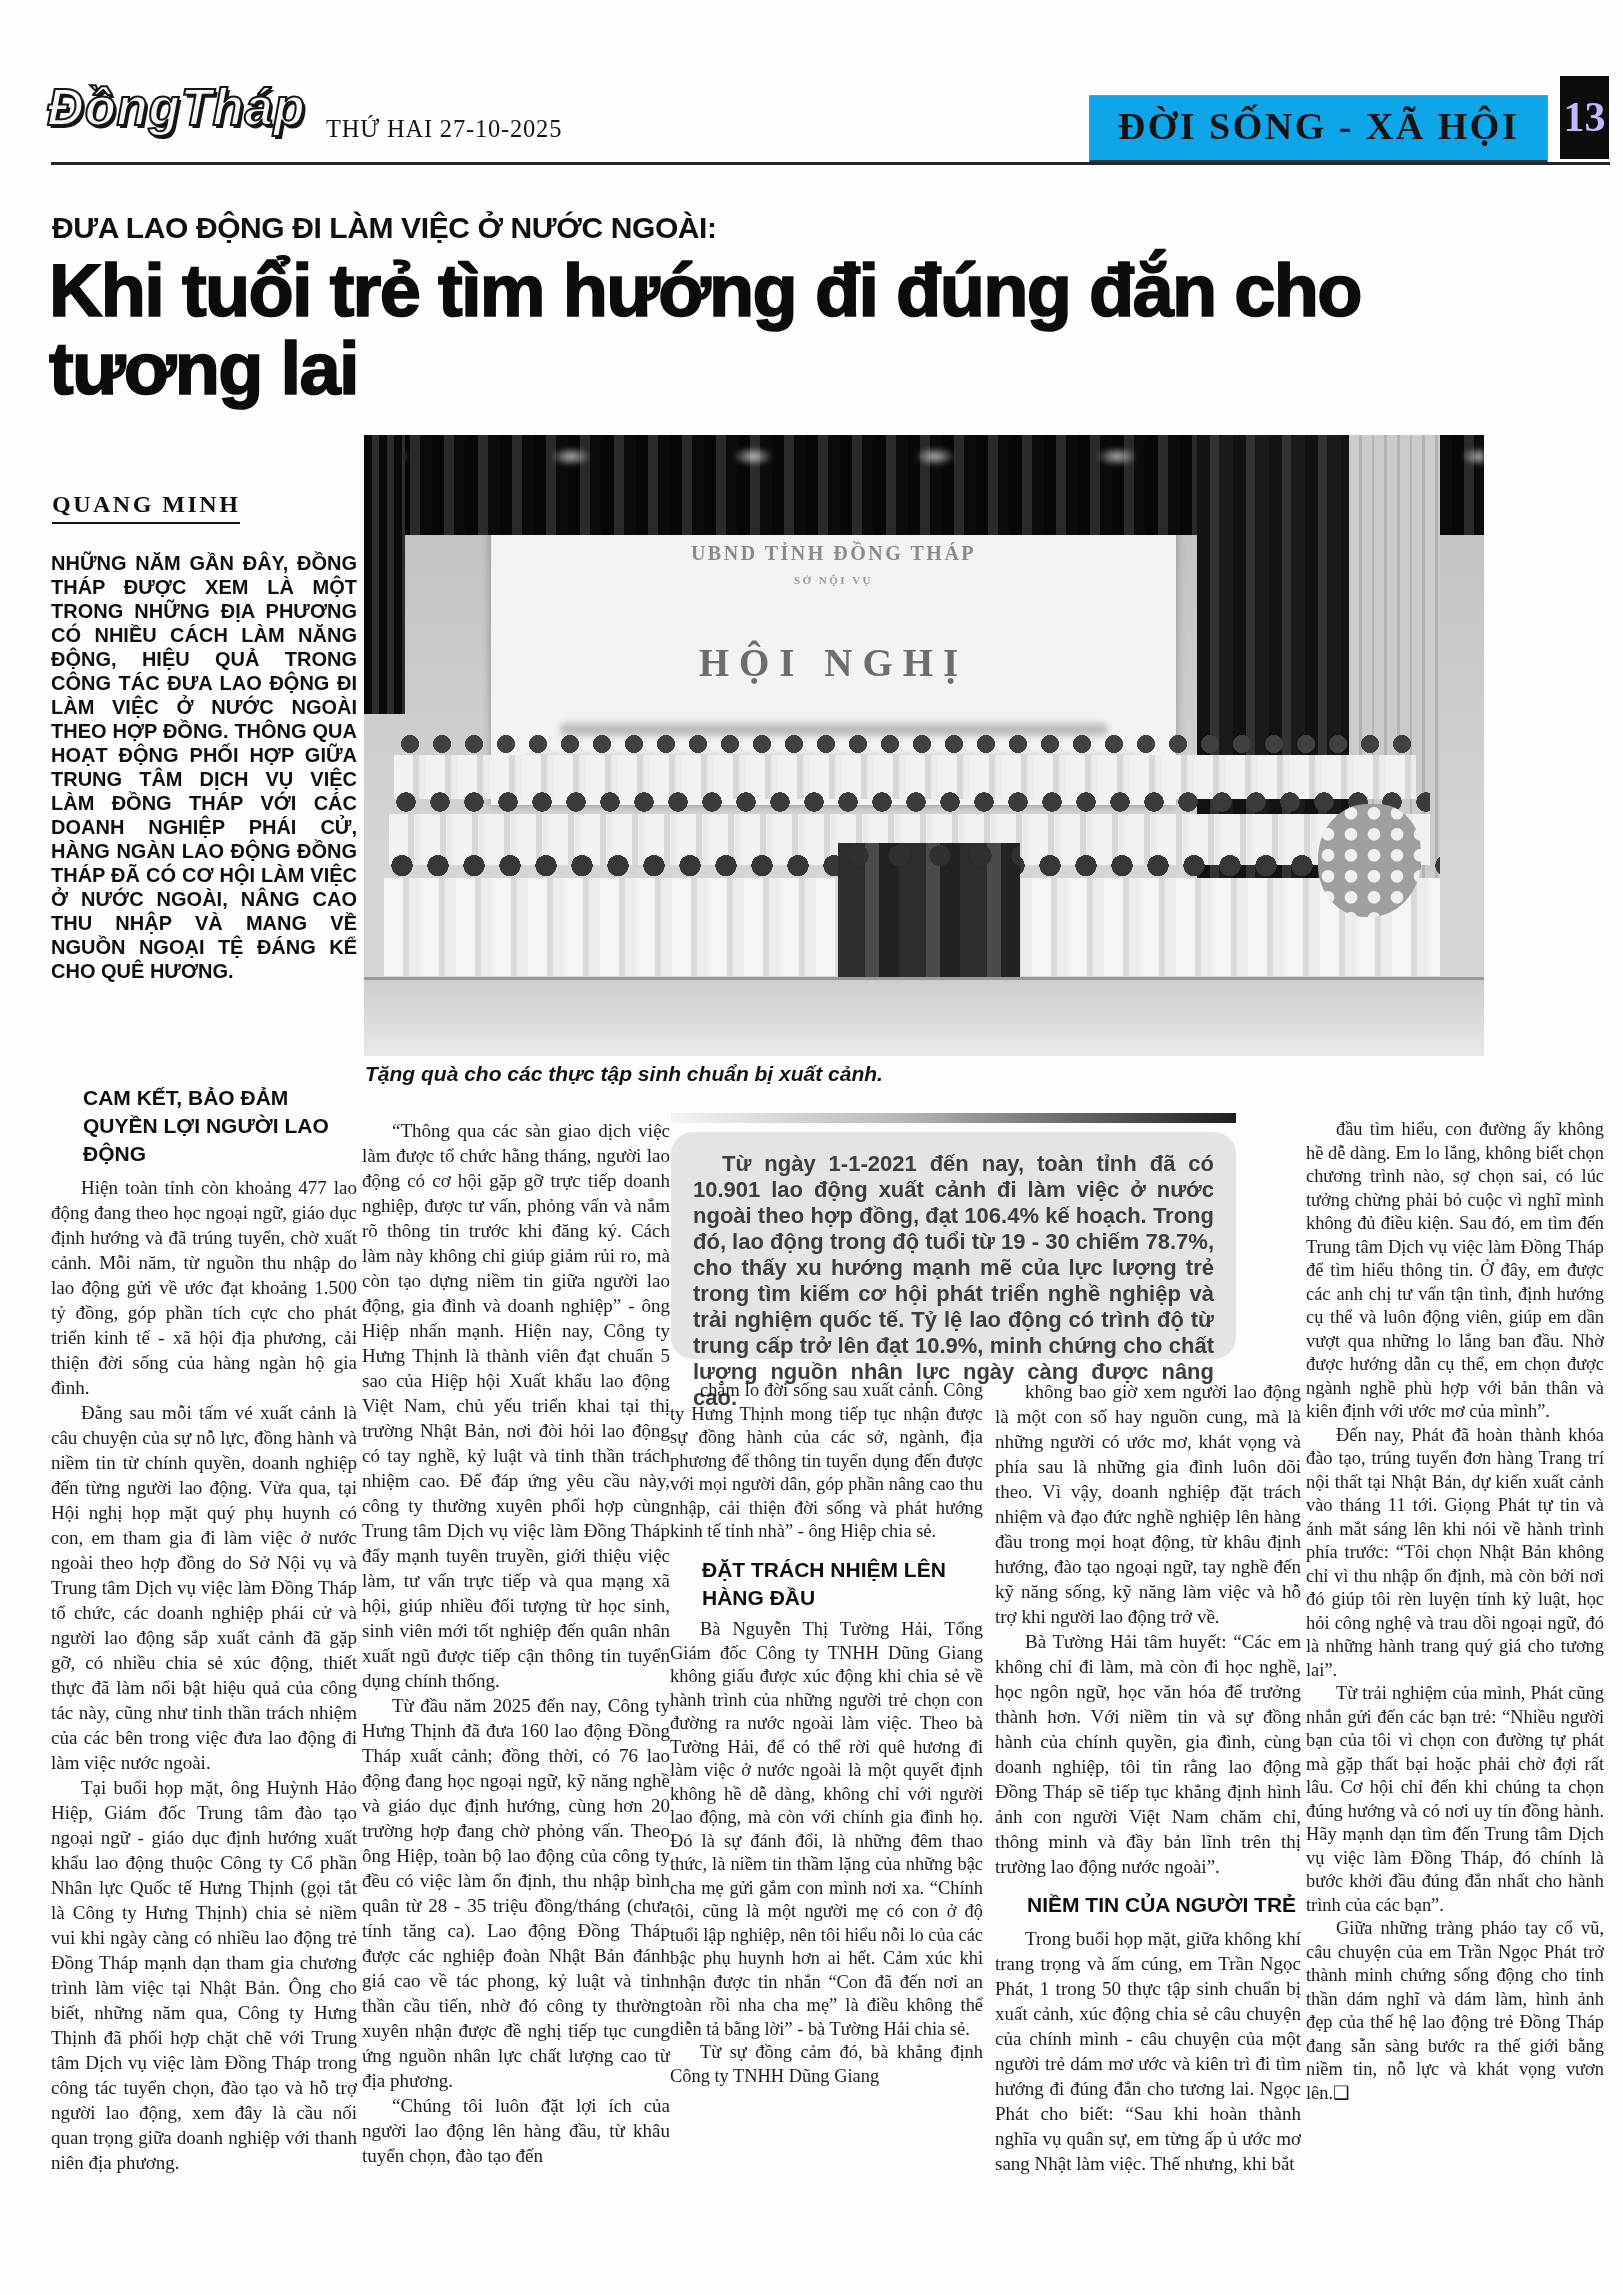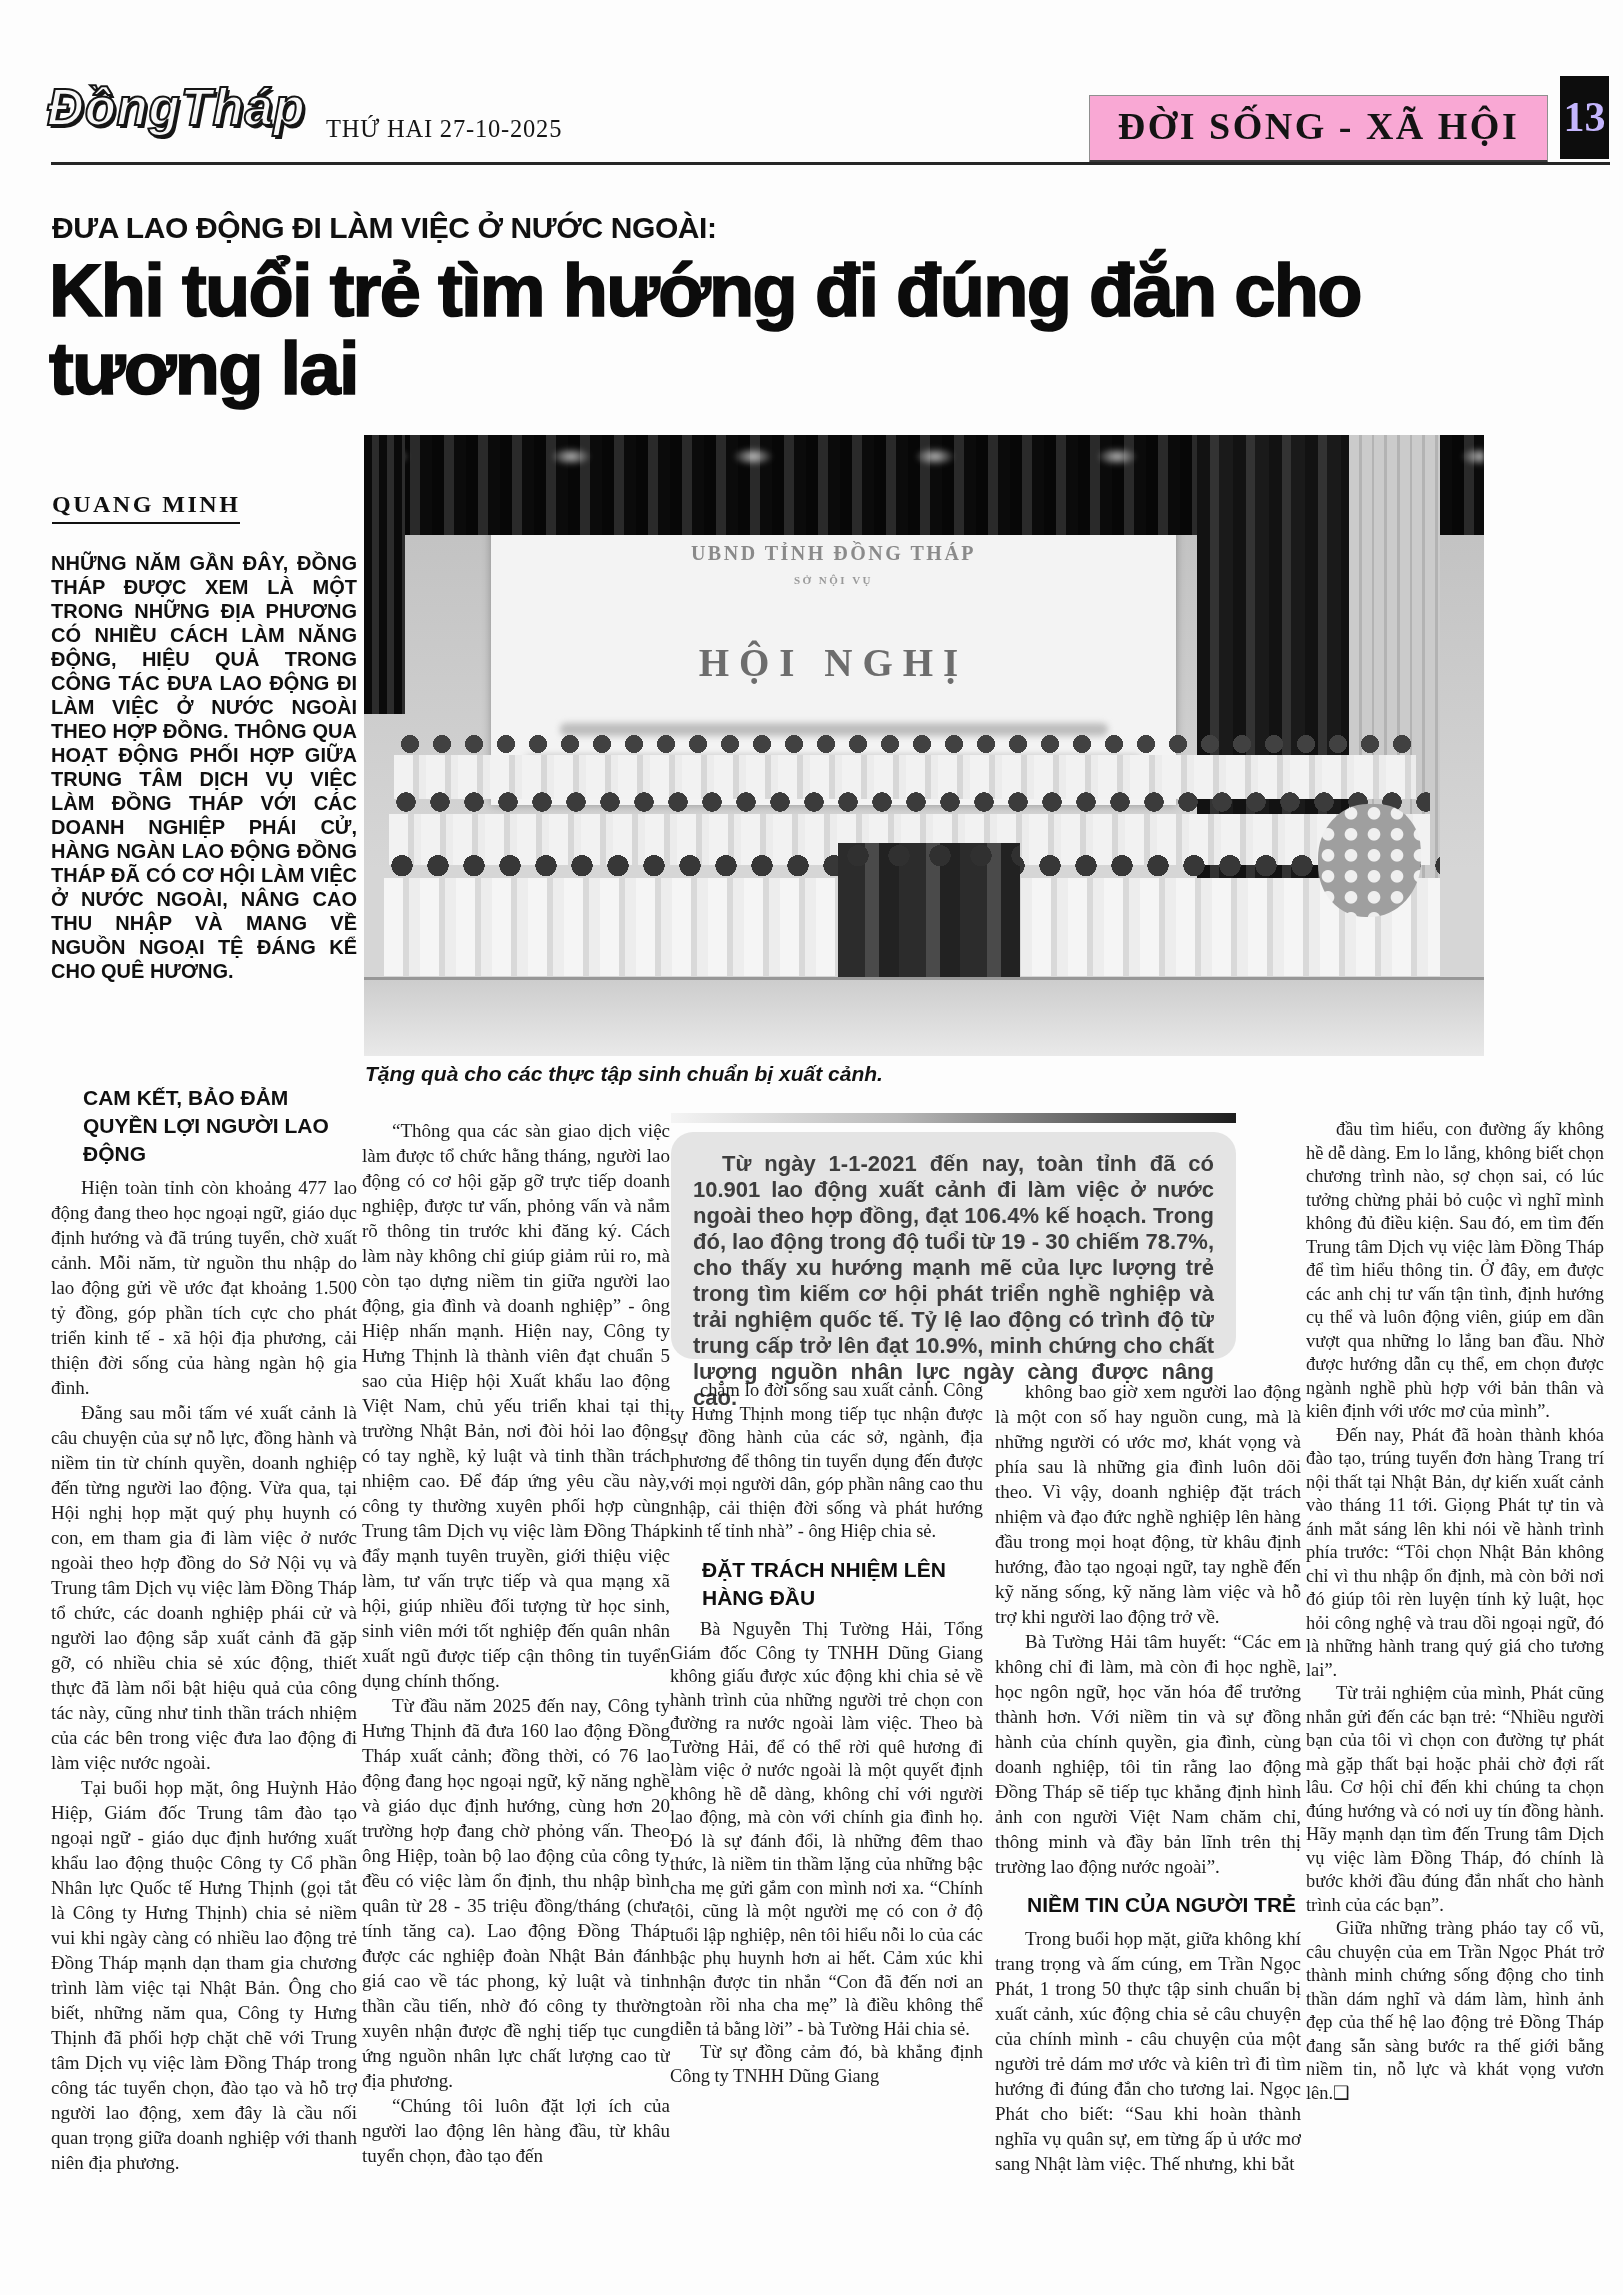--- a/index.html
+++ b/index.html
@@ -2,21 +2,21 @@
 <html style="font-size:13.5px"><head>
 <meta charset="utf-8">
 <style>
   html,body{margin:0;padding:0;}
   body{width:1624px;height:2295px;position:relative;background:#fdfdfd;font-family:"Liberation Serif",serif;color:#1a1a1a;overflow:hidden;}
   .abs{position:absolute;}
 
   
   .logo{left:47px;top:78px;font-family:"Liberation Sans",sans-serif;font-style:italic;font-weight:700;font-size:51px;color:#f7f7f7;-webkit-text-stroke:2.1px #161616;text-shadow:2.5px 2.5px 0 #161616;letter-spacing:0.8px;}
   .date{left:326px;top:115px;font-size:24.5px;letter-spacing:0.8px;color:#161616;}
-  .section-box{left:1089px;top:95px;width:457px;height:64px;background:#f9a8d4;border:1.7px solid #8f8f8f;border-bottom:4.2px solid #3a3a3a;text-align:center;line-height:61px;font-size:38px;font-weight:700;letter-spacing:2.5px;color:#141414;}
+  .section-box{left:1089px;top:95px;width:457px;height:64px;background:#0ea5e9;border:1.7px solid #8f8f8f;border-bottom:4.2px solid #3a3a3a;text-align:center;line-height:61px;font-size:38px;font-weight:700;letter-spacing:2.5px;color:#141414;}
   .pagenum{left:1560px;top:76px;width:49px;height:83px;background:#0d0d0d;color:#c4b5fd;text-align:center;line-height:83px;font-size:42px;font-weight:700;}
   .mast-rule{left:51px;top:162px;width:1559px;height:2.5px;background:#262626;}
 
   
   .kicker{left:52px;top:211px;font-family:"Liberation Sans",sans-serif;font-weight:700;font-size:30px;letter-spacing:-0.4px;color:#111;}
   .headline{left:49px;top:252px;width:1319px;font-family:"Liberation Sans",sans-serif;font-weight:700;font-size:74px;line-height:1.06;letter-spacing:-1.7px;color:#0c0c0c;-webkit-text-stroke:1.7px #0c0c0c;}
   .byline{left:52px;top:491px;font-size:24px;font-weight:700;letter-spacing:2.5px;border-bottom:2.5px solid #111;padding-bottom:4.2px;color:#111;}
   .intro{left:51px;top:551px;width:306px;font-family:"Liberation Sans",sans-serif;font-weight:700;font-size:20px;line-height:24px;text-align:justify;color:#101010;}
 
   

